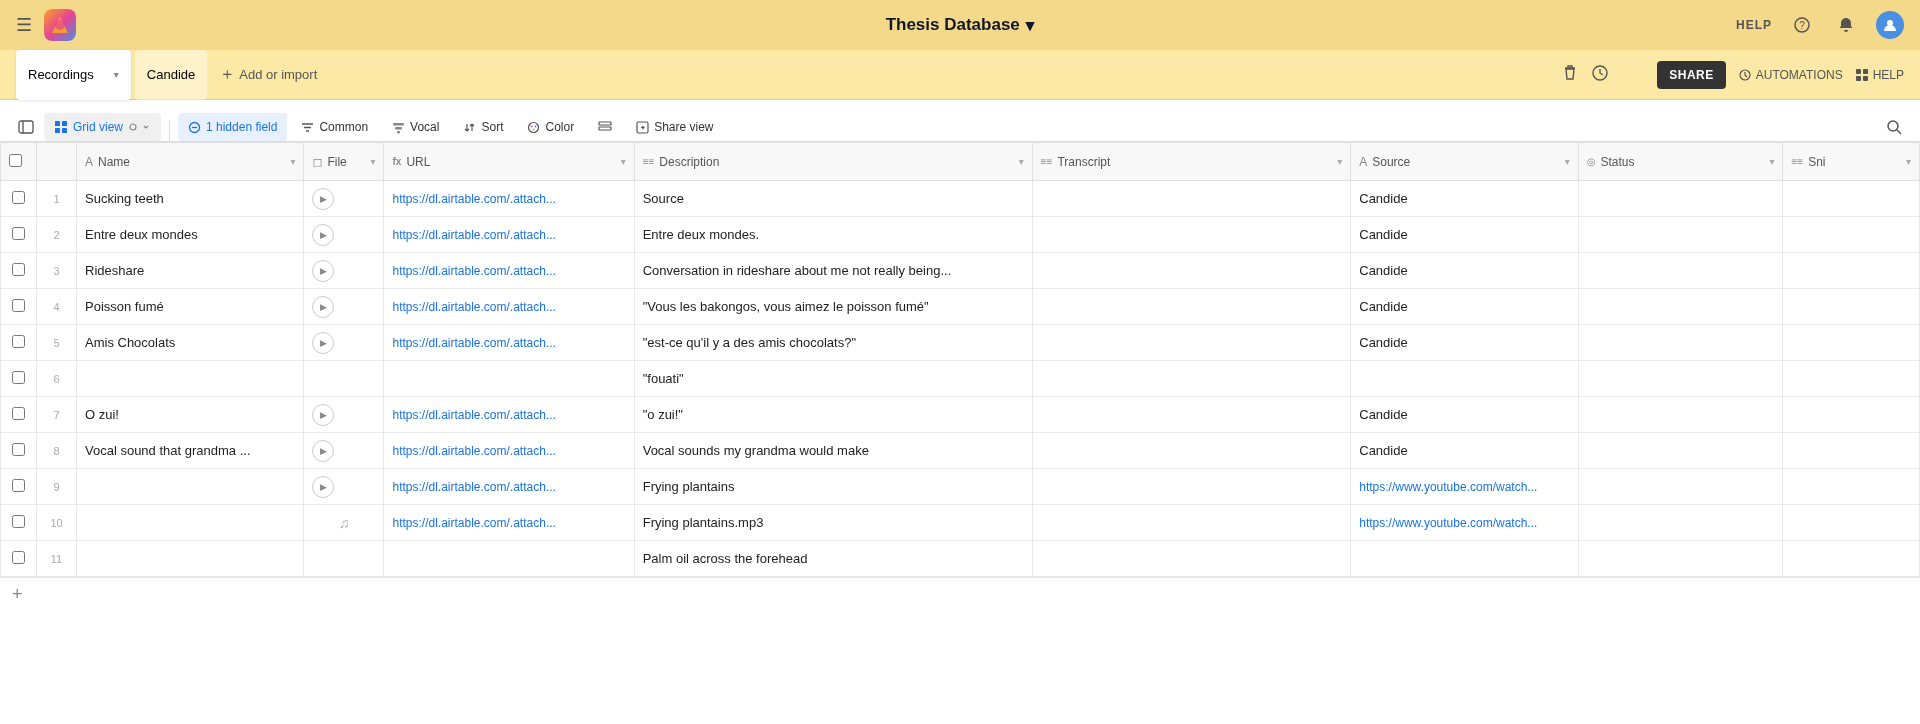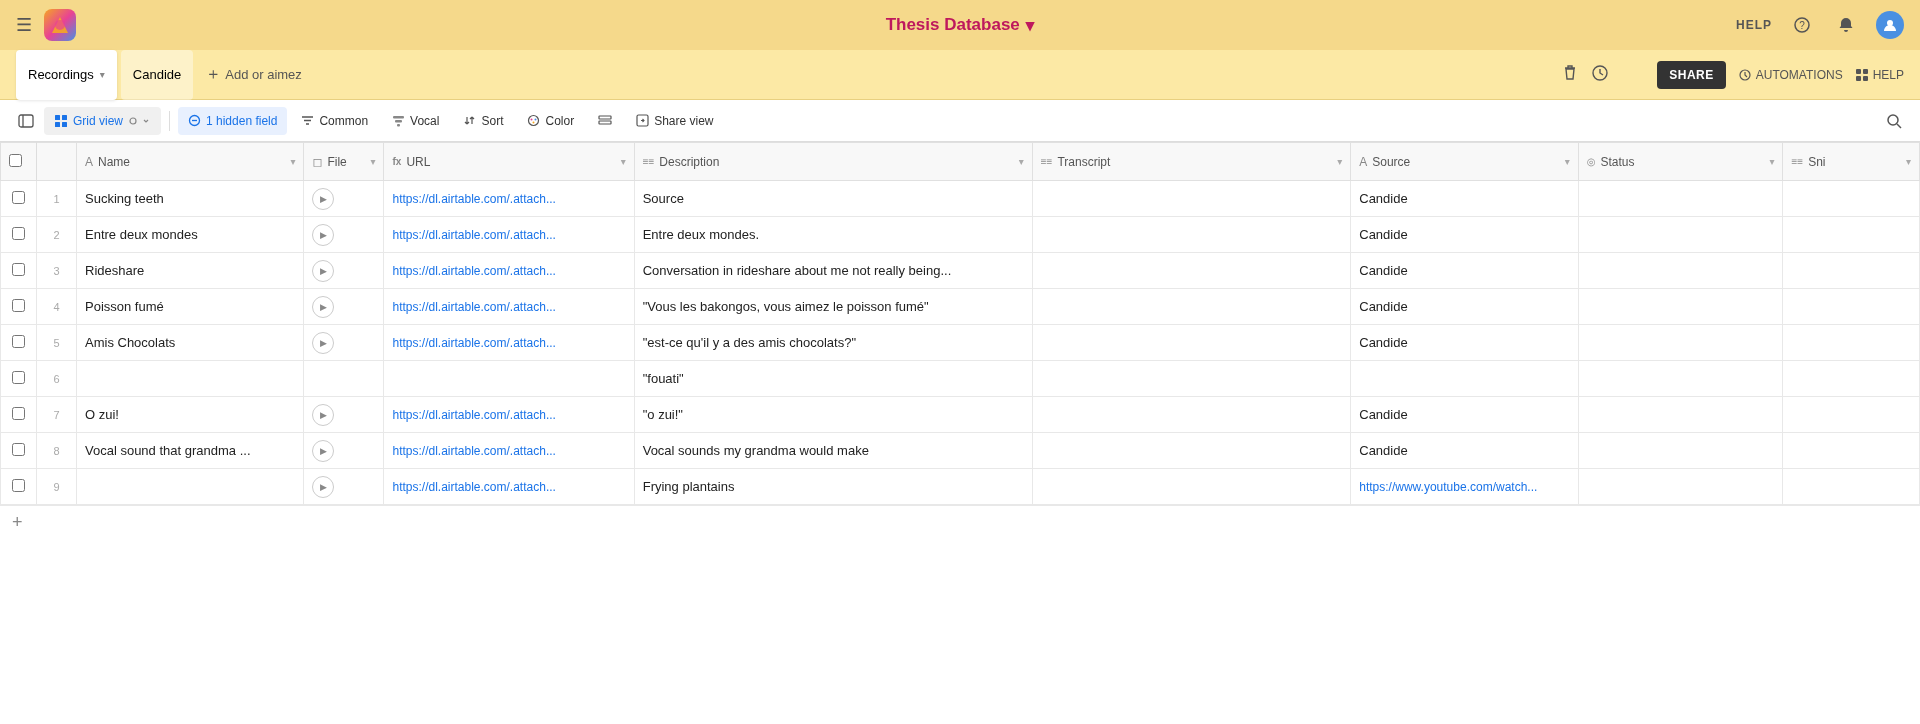--- a/index.html
+++ b/index.html
@@ -17,52 +17,52 @@
     .top-bar-left { display: flex; align-items: center; gap: 12px; }
     .app-icon {
       width: 32px; height: 32px; background: linear-gradient(135deg, #f5a623, #e84393, #4a90e2);
       border-radius: 8px; display: flex; align-items: center; justify-content: center;
       font-size: 18px;
     }
     .hamburger { font-size: 18px; cursor: pointer; color: #555; }
     .top-bar-center {
       position: absolute; left: 50%; transform: translateX(-50%);
       display: flex; align-items: center; gap: 6px;
-      font-size: 17px; font-weight: 600; color: #be185d;
+      font-size: 17px; font-weight: 600; color: #0f172a;
     }
     .top-bar-right { display: flex; align-items: center; gap: 16px; font-size: 13px; color: #555; }
     .icon-btn { width: 28px; height: 28px; display: flex; align-items: center; justify-content: center; cursor: pointer; }
     .avatar { width: 28px; height: 28px; border-radius: 50%; background: #4a90e2; display: flex; align-items: center; justify-content: center; color: #fff; font-size: 14px; }
 
     
     .nav-bar {
       background: #fce9a5;
       height: 50px;
       display: flex;
       align-items: center;
       padding: 0 16px;
       gap: 4px;
       border-bottom: 1px solid #e8d080;
     }
     .nav-tab {
       height: 50px; padding: 0 12px; border-radius: 4px;
-      display: flex; align-items: center; gap: 6px;
+      display: flex; align-items: center; gap: 20px;
       cursor: pointer; font-size: 13px; font-weight: 500;
     }
     .nav-tab.active { background: #fff; box-shadow: 0 1px 3px rgba(0,0,0,0.1); }
     .nav-tab .tab-caret { font-size: 10px; color: #888; }
     .nav-tab-snippets { background: rgba(255,255,255,0.4); }
     .nav-add { display: flex; align-items: center; gap: 4px; color: #555; cursor: pointer; padding: 0 8px; height: 34px; }
     .nav-add .plus { font-size: 16px; }
 
     
     .toolbar {
       height: 42px;
       display: flex;
-      align-items: center;
+      align-items: flex-end;
       padding: 0 12px;
       gap: 4px;
       border-bottom: 1px solid #ddd;
       background: #fff;
     }
     .toolbar-btn {
       height: 28px; padding: 0 10px; border-radius: 4px;
       display: flex; align-items: center; gap: 5px;
       cursor: pointer; font-size: 12px; color: #333;
       border: none; background: none;
@@ -160,21 +160,21 @@
 <div class="nav-bar">
   <div class="nav-tab active">
     <span>Recordings</span>
     <span class="tab-caret">▾</span>
   </div>
   <div class="nav-tab nav-tab-snippets">
     <span>Candide</span>
   </div>
   <div class="nav-add">
     <span class="plus">＋</span>
-    <span>Add or aimez</span>
+    <span>Add or import</span>
   </div>
   <div class="nav-right">
     <div class="delete-btn">
       <svg width="18" height="18" viewBox="0 0 18 18">
           <path d="M5 5h8l-1 10H6L5 5zm2-3h4v2H7V2zm-3 2h10" fill="none" stroke="#555" stroke-width="1.4"></path>
         </svg>
     </div>
     <div class="history-btn">
       <svg width="18" height="18" viewBox="0 0 18 18">
           <circle cx="9" cy="9" r="7" fill="none" stroke="#555" stroke-width="1.4"></circle>
@@ -468,18 +468,42 @@
           <td style="text-align: center;">
             <div class="play-btn">▶</div>
           </td>
           <td><a class="url-link" href="#">https://dl.airtable.com/.attach...</a></td>
           <td>Frying plantains</td>
           <td></td>
           <td><a class="source-link" href="#">https://www.youtube.com/watch...</a></td>
           <td></td>
           <td></td>
         </tr>
+        <tr>
+          <td style="text-align: center;"><input type="checkbox" style="margin: 0px;"></td>
+          <td class="row-num">10</td>
+          <td></td>
+          <td style="text-align: center;"><span class="music-icon">♫</span></td>
+          <td><a class="url-link" href="#">https://dl.airtable.com/.attach...</a></td>
+          <td>Frying plantains.mp3</td>
+          <td></td>
+          <td><a class="source-link" href="#">https://www.youtube.com/watch...</a></td>
+          <td></td>
+          <td></td>
+        </tr>
+        <tr>
+          <td style="text-align: center;"><input type="checkbox" style="margin: 0px;"></td>
+          <td class="row-num">11</td>
+          <td></td>
+          <td style="text-align: center;"></td>
+          <td></td>
+          <td>Palm oil across the forehead</td>
+          <td></td>
+          <td></td>
+          <td></td>
+          <td></td>
+        </tr>
       </tbody>
   </table>
   <div class="add-row">
     <span>+</span>
   </div>
 </div>
 
 </body></html>

